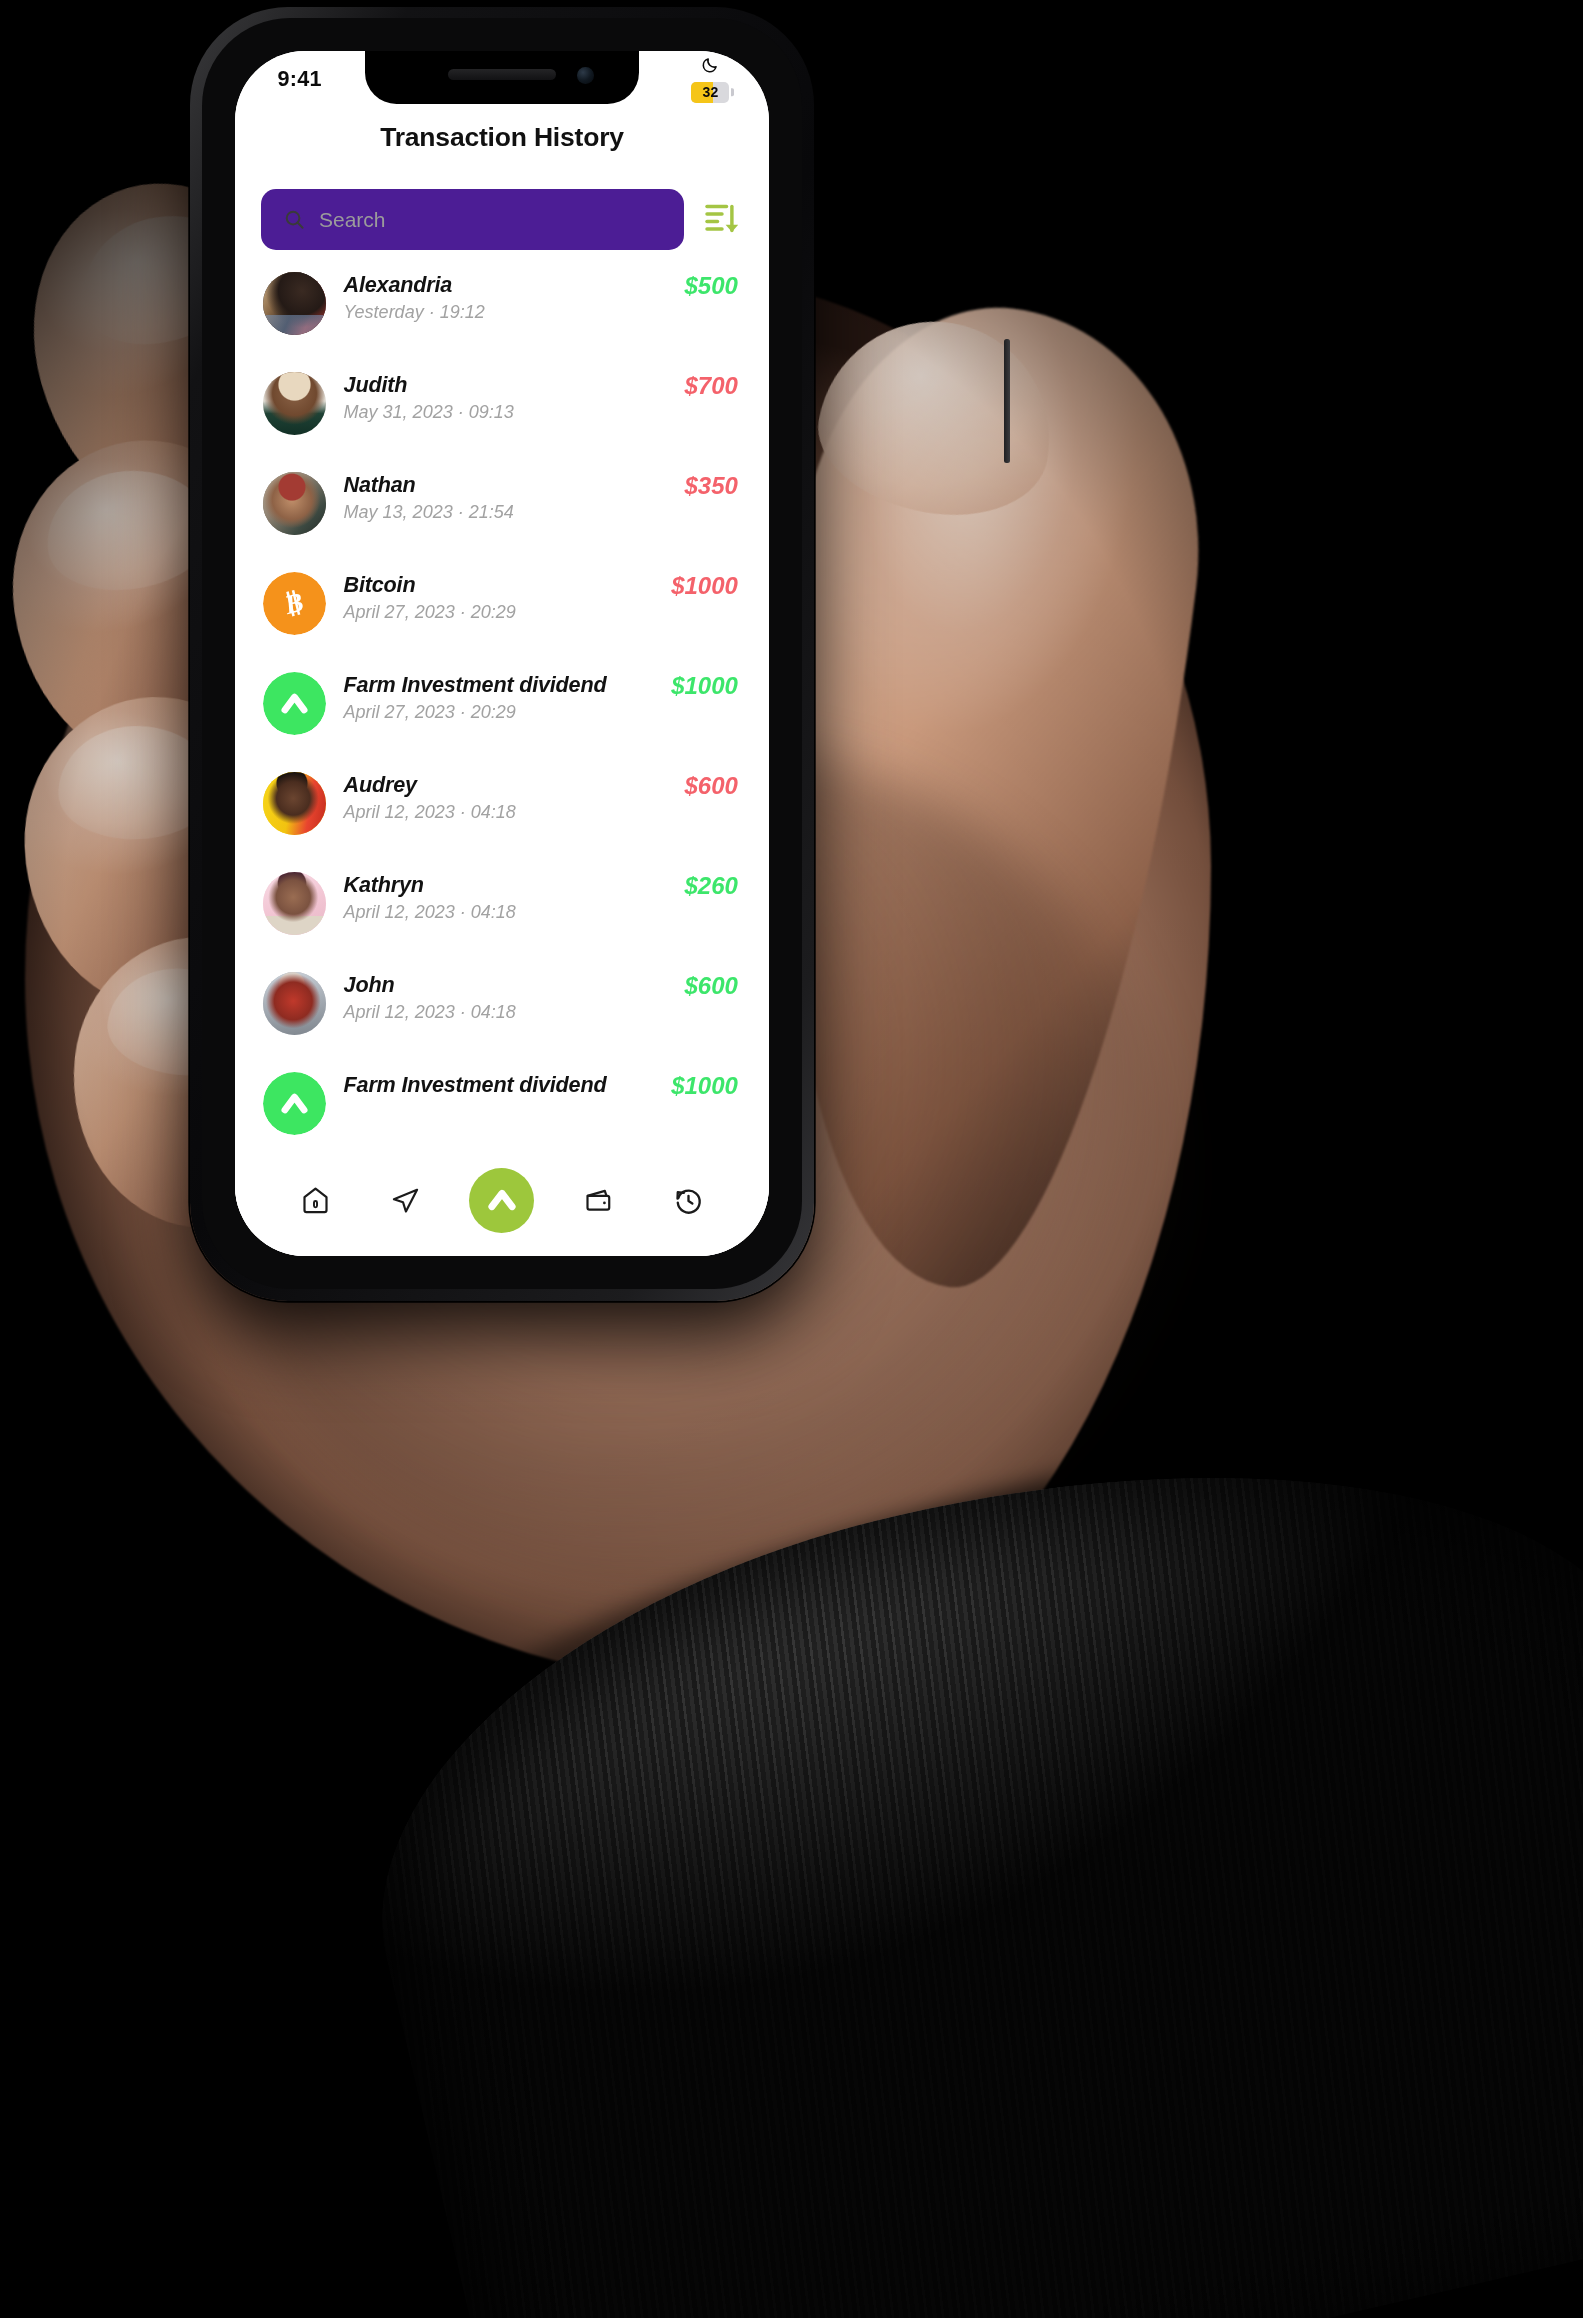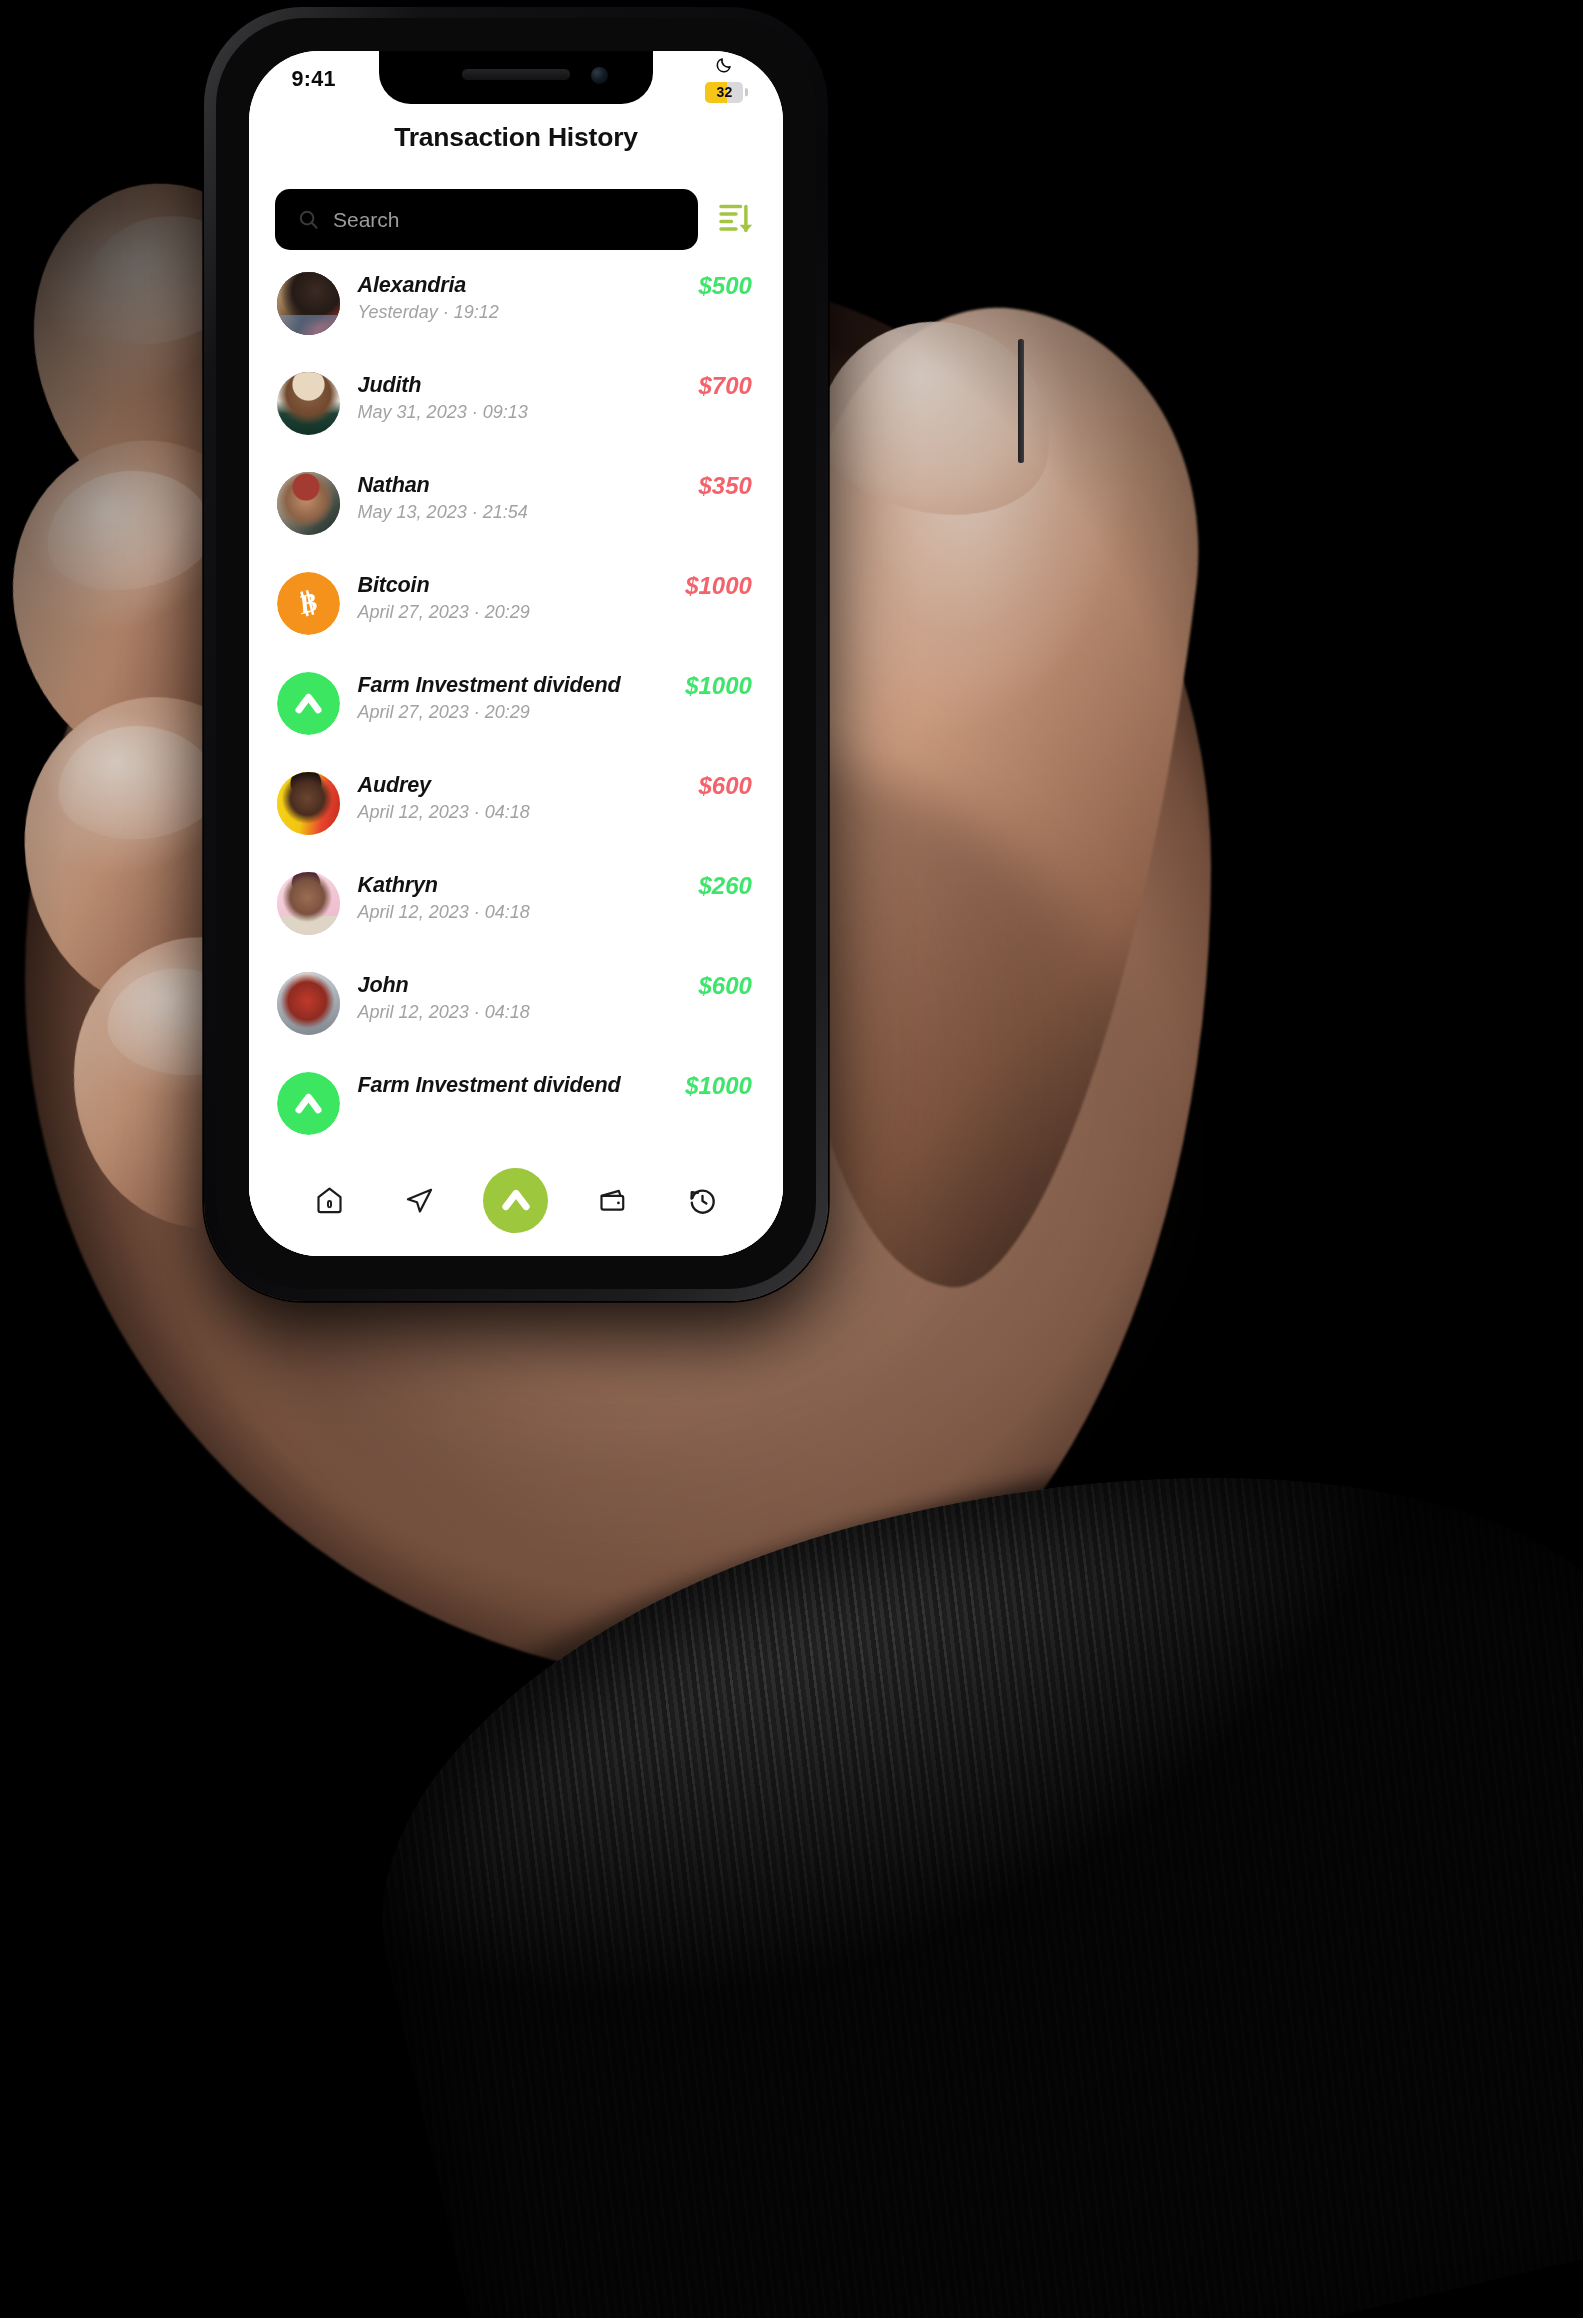--- a/index.html
+++ b/index.html
@@ -87,21 +87,21 @@
     filter:blur(11.6px);
   }
   .vignette {
     position:absolute; inset:0; pointer-events:none;
     background:
       radial-gradient(ellipse 58% 46% at 40% 40%, rgba(0,0,0,0) 0%, rgba(0,0,0,.18) 62%, rgba(0,0,0,.92) 100%);
   }
 
   
   .phone {
-    position:absolute; left:204px; top:6.6px; width:624px; height:1294px;
+    position:absolute; left:190px; top:6.6px; width:624px; height:1294px;
     border-radius:98px;
     background:linear-gradient(120deg,#3a3a3c 0%,#121214 16%,#08080a 52%,#1c1c1e 86%,#37373a 100%);
     box-shadow: 0 33px 75px rgba(0,0,0,.85), 0 0 0 1.7px #000;
   }
   .phone-inner {
     position:absolute; left:11.6px; top:11.6px; right:11.6px; bottom:11.6px;
     border-radius:88px;
     background:#0a0a0b;
   }
   .screen {
@@ -161,21 +161,21 @@
     text-align:center; font-size:26.5px; font-weight:700; color:#111;
     letter-spacing:-0.2px; margin-top:71px;
   }
   .search-row {
     display:flex; align-items:center; gap:18px;
     padding:0 26.5px; margin-top:36px;
   }
   .searchbox {
     flex:1; display:flex; align-items:center; gap:13.3px;
     height:61px; padding:0 21.6px;
-    background:#000000; border-radius:15px;
+    background:#4c1d95; border-radius:15px;
   }
   .search-ph { font-size:21px; color:#9b9b9b; }
   .sort-btn { width:41px; height:45px; display:flex; align-items:center; justify-content:center; }
 
   .tx-list { margin-top:21.6px; flex:1; overflow:hidden; }
   .tx-row {
     display:flex; align-items:flex-start; gap:18px;
     padding:0 31.5px 0 28px; height:100px;font-style:italic;
   }
   .avatar {

